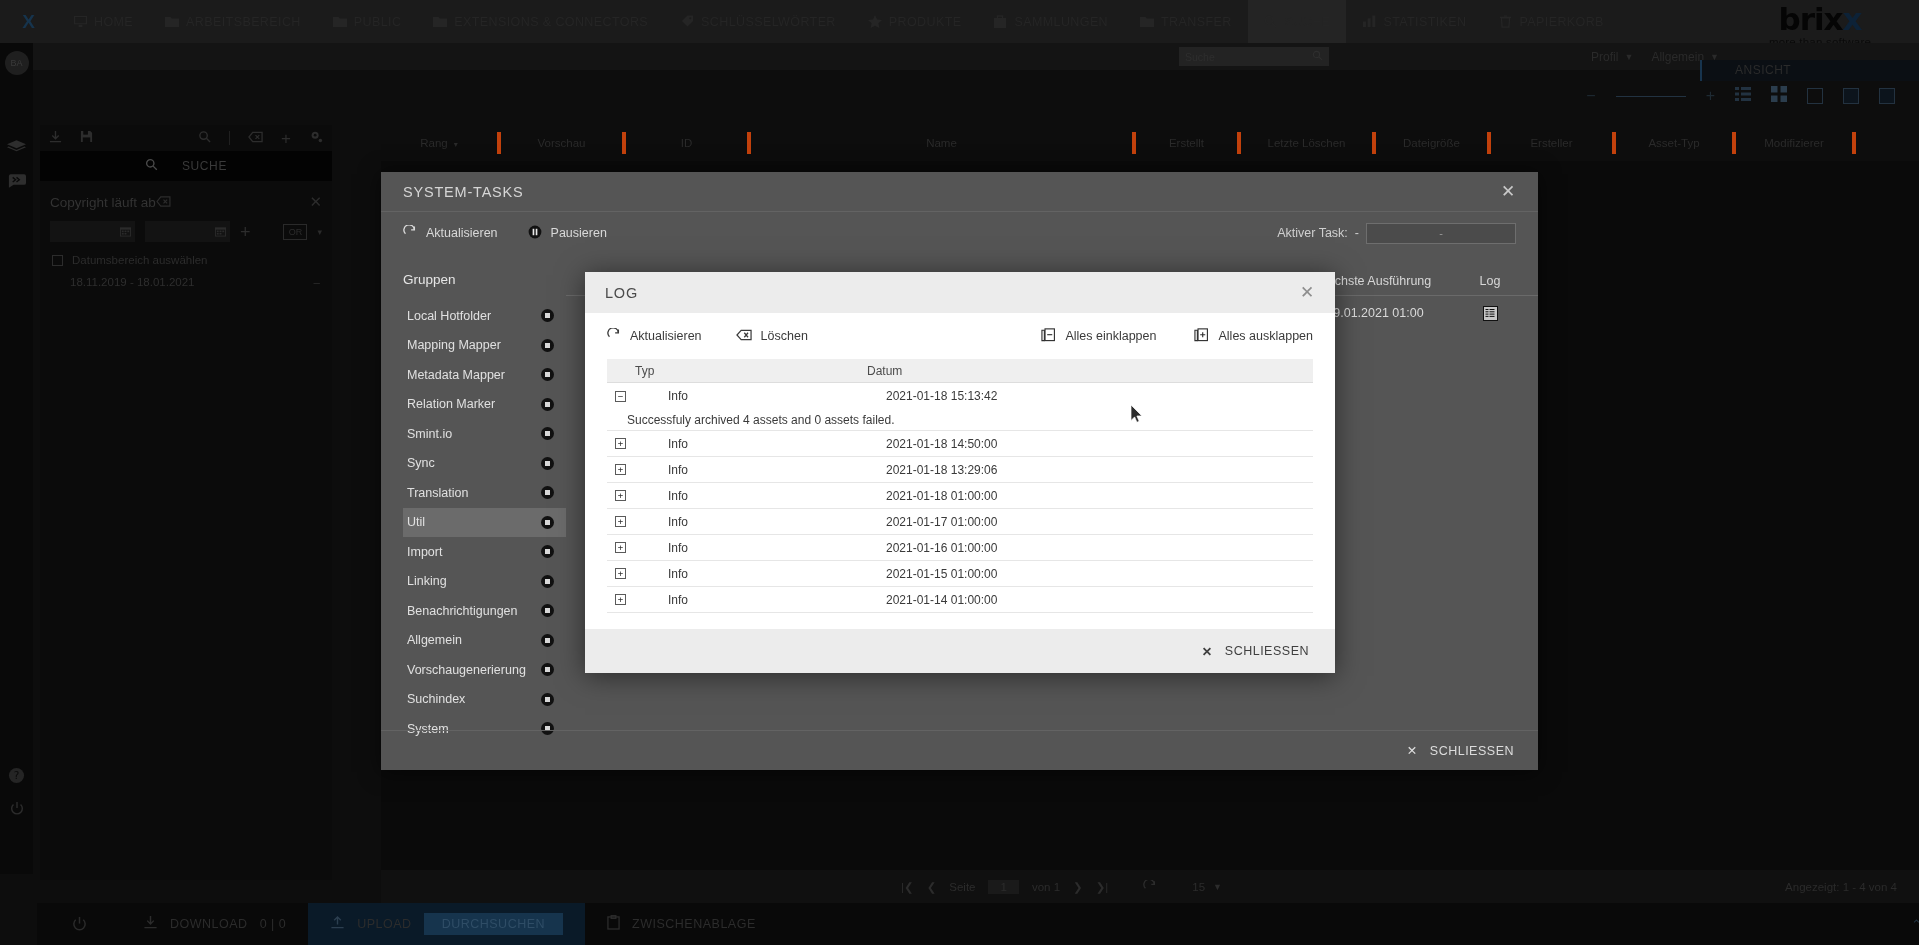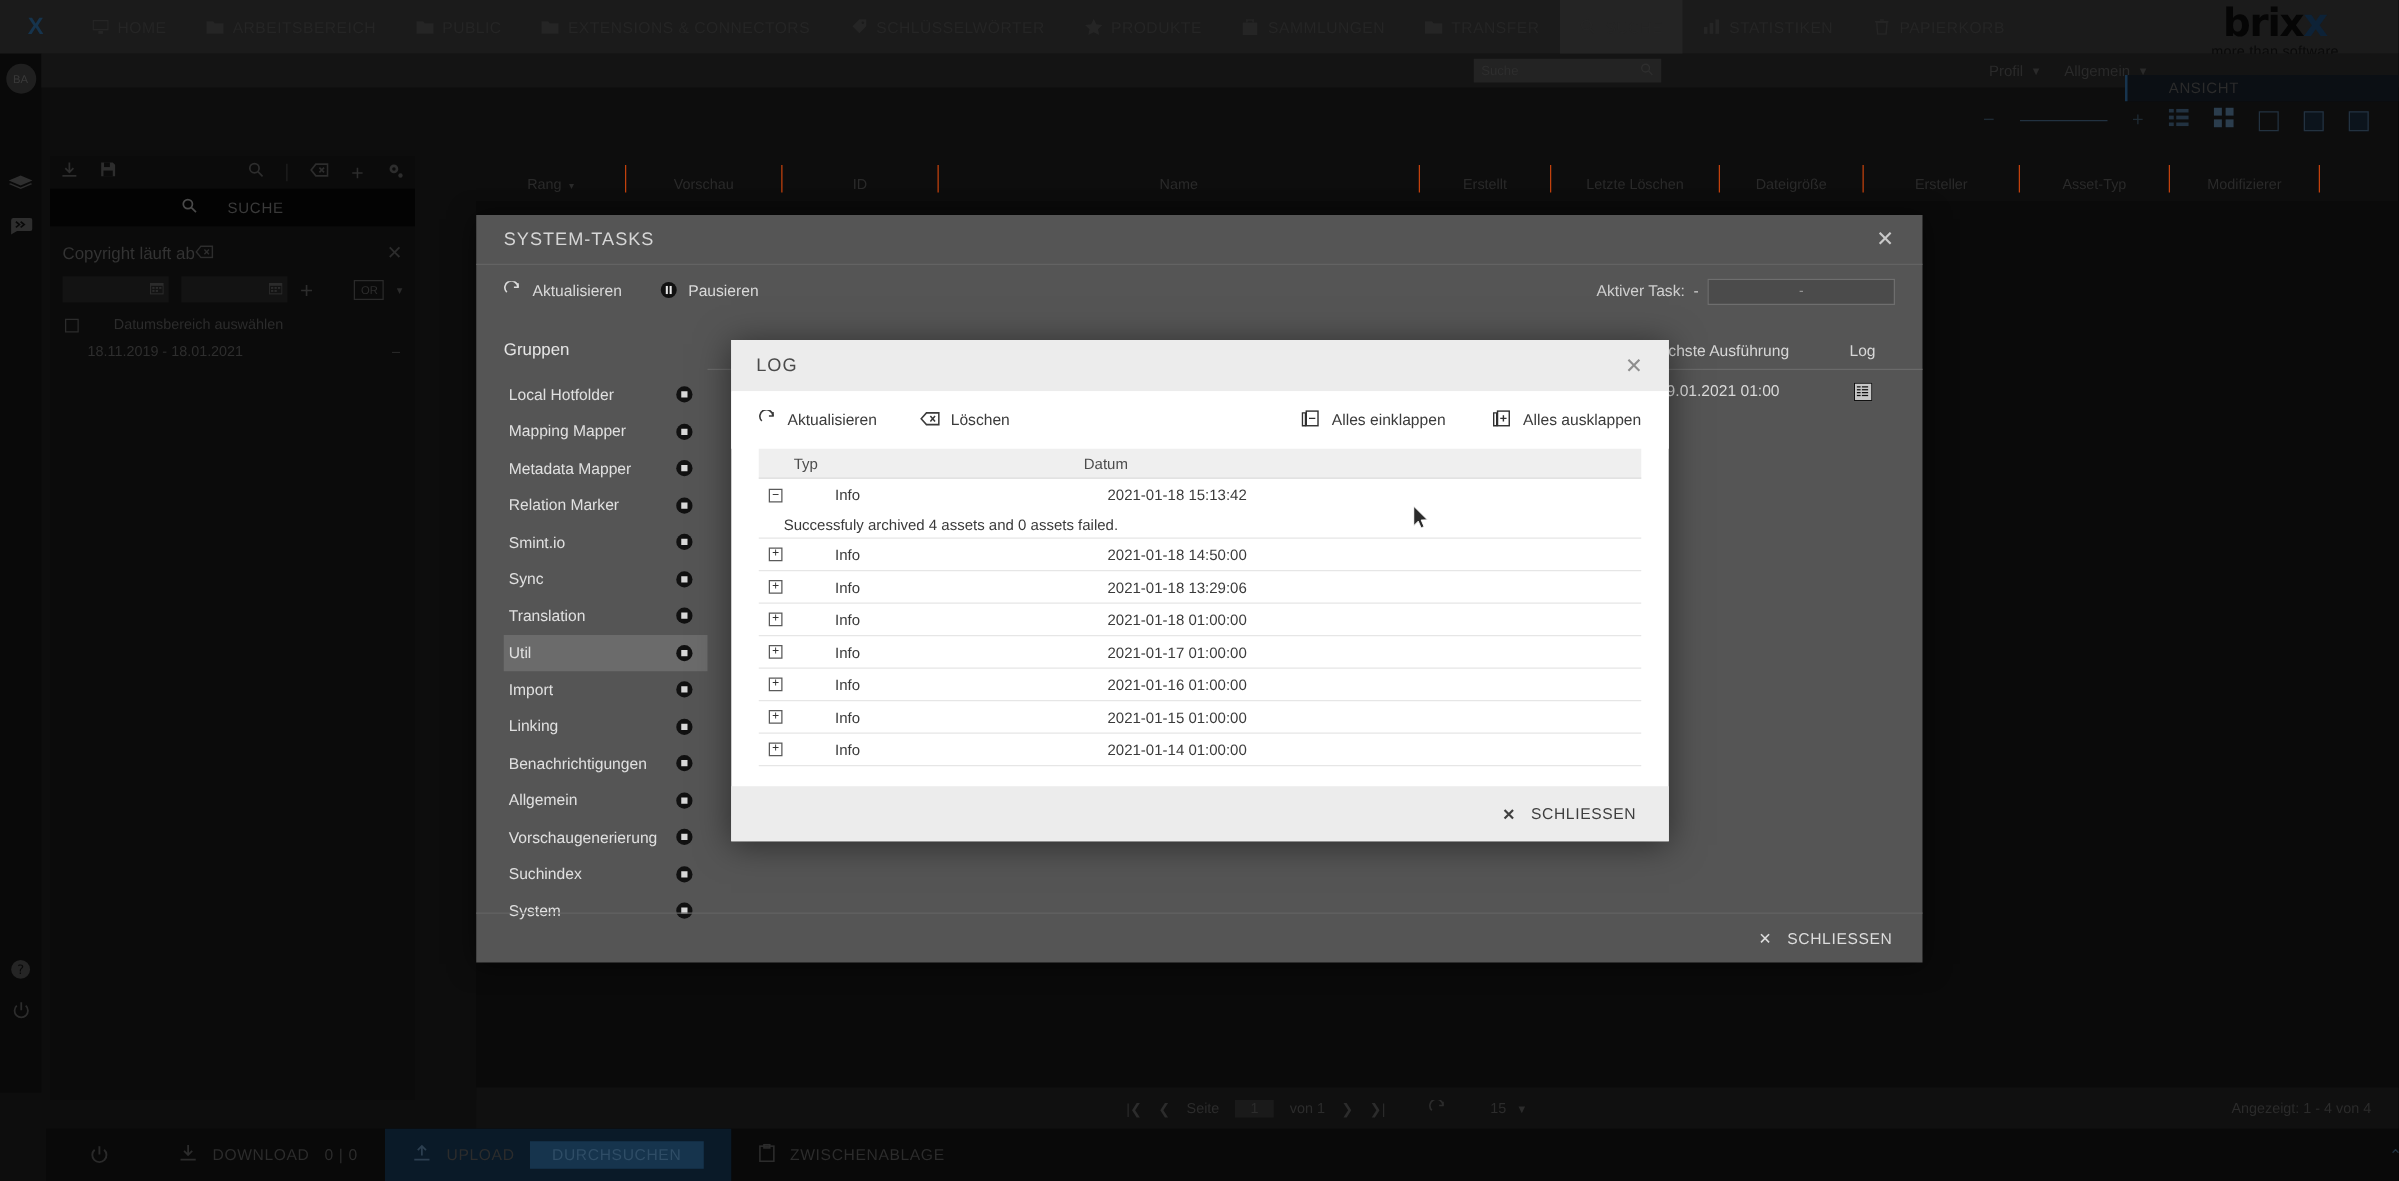--- a/index.html
+++ b/index.html
@@ -100,33 +100,33 @@
   .lp-row { display: flex; align-items: center; gap: 10px; padding: 2px 10px; }
   .lp-datebox {
     width: 85px; height: 21px; background: #131313; display: flex;
     align-items: center; justify-content: flex-end; padding-right: 4px; color: #2b2b2b;
   }
   .lp-or {
     width: 24px; height: 16px; border: 1px solid #2a2a2a; color: #2d2d2d;
     font-size: 9px; display: flex; align-items: center; justify-content: center;
   }
   .lp-check { width: 11px; height: 11px; border: 1px solid #2c2c2c; }
-  .lp-checkrow { display: flex; align-items: center; gap: 28px; padding: 10px 12px 6px; color: #2c2c2c; font-size: 11.5px;}
+  .lp-checkrow { display: flex; align-items: center; gap: 9px; padding: 10px 12px 6px; color: #2c2c2c; font-size: 11.5px;}
   .lp-range { display: flex; align-items: center; padding: 4px 12px 4px 30px; color: #2e2e2e; font-size: 11.5px; }
   .lp-range .dash { margin-left: auto; }
   .lp-close-x { color: #2c2c2c; font-size: 15px; }
 
   
   .table-head {
     position: absolute; left: 381px; top: 125px; width: 1538px; height: 36px;
     display: flex; align-items: center;
   }
   .th {
     color: #2a2a2a; font-size: 11.5px; text-align: center;
-    border-right: 1px solid #c2410c; height: 22px; line-height: 32px;
+    border-right: 4px solid #c2410c; height: 22px; line-height: 22px;
   }
   .content-area {
     position: absolute; left: 381px; top: 161px; width: 1538px; height: 719px;
     background: #0a0a0a;
   }
   .view-ctrls {
     position: absolute; right: 24px; top: 86px; display: flex; align-items: center; gap: 20px;
     color: #1e2a33;
   }
   .slider-line { width: 70px; height: 1px; background: #223241; }

